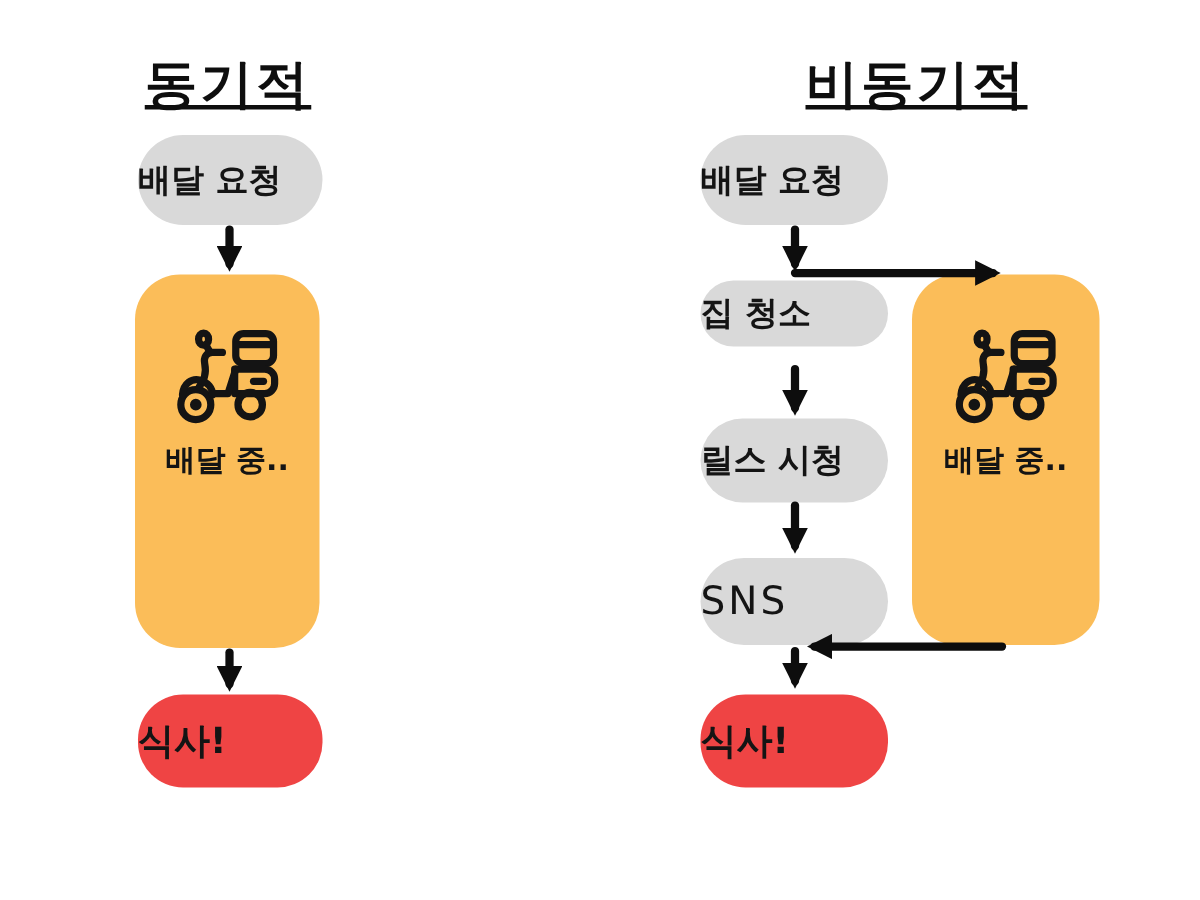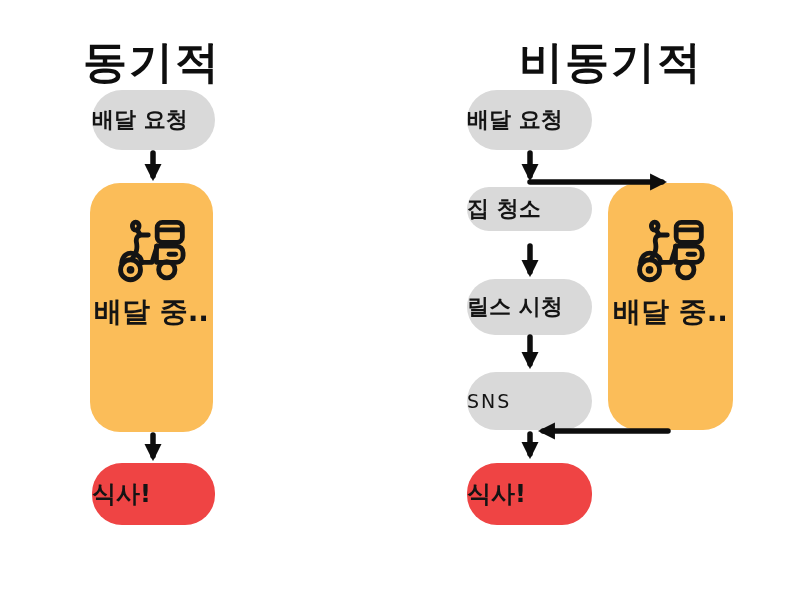--- a/index.html
+++ b/index.html
@@ -1,38 +1,38 @@
 <!DOCTYPE html>
 <html><head>
 <meta charset="utf-8">
 <style>
   html,body { margin:0; padding:0; }
   .canvas {
     position:relative; width:800px; height:600px; background:#ffffff;
     font-family:"DejaVu Sans", sans-serif; overflow:hidden; color:#141414;
   }
   .col-title {
-    position:absolute; text-align:center; font-size:44px; font-weight:700;
-    letter-spacing:2px; color:#0e0e0e;
+    position:absolute; text-align:center; font-size:35px; font-weight:700;
+    letter-spacing:2px; color:#0e0e0e;text-decoration:underline;
   }
   .pill {
     position:absolute; border-radius:30px;
     display:flex; align-items:center; 
     font-size:22px; font-weight:600; color:#141414; white-space:nowrap;
   }
   .pill-gray  { background:#d9d9d9; }
   .pill-green { background:#ef4444; }
-  .pill-sns   { font-size:19px; font-weight:500; letter-spacing:2px; }
+  .pill-sns   { font-size:26px; font-weight:500; letter-spacing:2px; }
   .bigbox {
     position:absolute; background:#fbbd59; border-radius:30px;
     display:flex; flex-direction:column; align-items:center;
   }
   .bigbox .scooter { margin-top:34px; width:74px; height:70px; }
   .bigbox .box-label {
-    margin-top:6px; font-size:28px; font-weight:600; color:#141414; white-space:nowrap;
+    margin-top:6px; font-size:20px; font-weight:600; color:#141414; white-space:nowrap;
   }
   .arrows { position:absolute; left:0; top:0; width:800px; height:600px; pointer-events:none; }
 </style>
 </head>
 <body>
 
 <div class="canvas">
 
   <div class="col-title" style="left:52px; top:33px; width:200px;">동기적</div>
 

